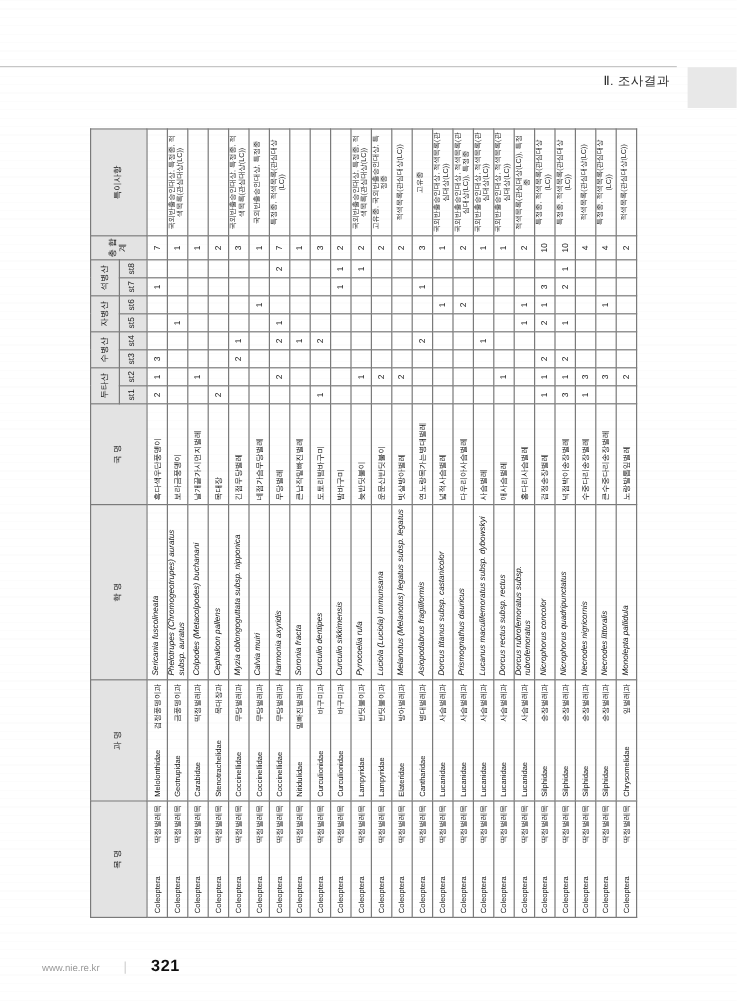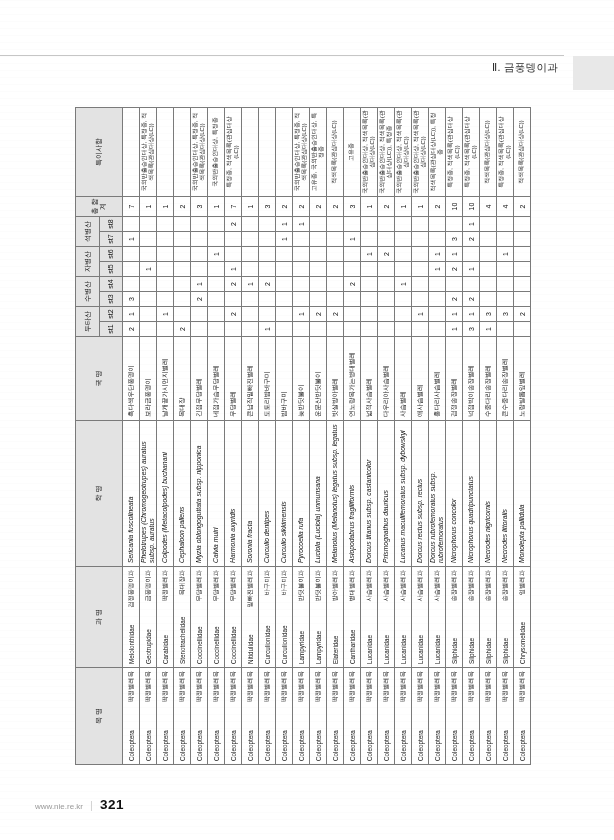--- a/index.html
+++ b/index.html
@@ -22,30 +22,30 @@
   th,td{border:1px solid #7a7a7a;padding:0;color:#111;overflow:hidden;}
   thead th{background:#e3e3e3;font-weight:normal;font-size:7px;line-height:8px;text-align:center;}
   tbody tr{height:17px;}
   td.pair{font-size:6.3px;}
   .pair-inner{display:flex;justify-content:space-between;align-items:center;padding:0 3px;}
   td.sci{font-style:italic;font-size:6.8px;line-height:7.6px;text-align:left;padding:0 3px;}
   td.kor{font-size:6.5px;text-align:left;padding:0 3px;}
   td.num{font-size:7px;text-align:center;}
   td.note{font-size:6px;line-height:7.2px;text-align:center;padding:0 2px;color:#222;}
   
-  .footer{position:absolute;left:35px;top:797px;display:flex;align-items:baseline;gap:7px;}
+  .footer{position:absolute;left:35px;top:797px;display:flex;align-items:baseline;gap:20px;}
   .footer .site{font-size:8px;color:#999;}
   .footer .divider{font-size:11px;color:#cfcfcf;}
   .footer .pageno{font-size:13.5px;color:#101010;font-weight:bold;letter-spacing:0.5px;}
 </style>
 </head>
 <body>
 
 <div class="head-rule"></div>
-<div class="section-title">Ⅱ. 금풍뎅이과</div>
+<div class="section-title">Ⅱ. 조사결과</div>
 <div class="section-tab"></div>
 
 <div class="table-wrap">
   <div class="rot">
     <table>
       <colgroup>
         <col style="width:97px">
           <col style="width:101px">
           <col style="width:146px">
           <col style="width:84px">

